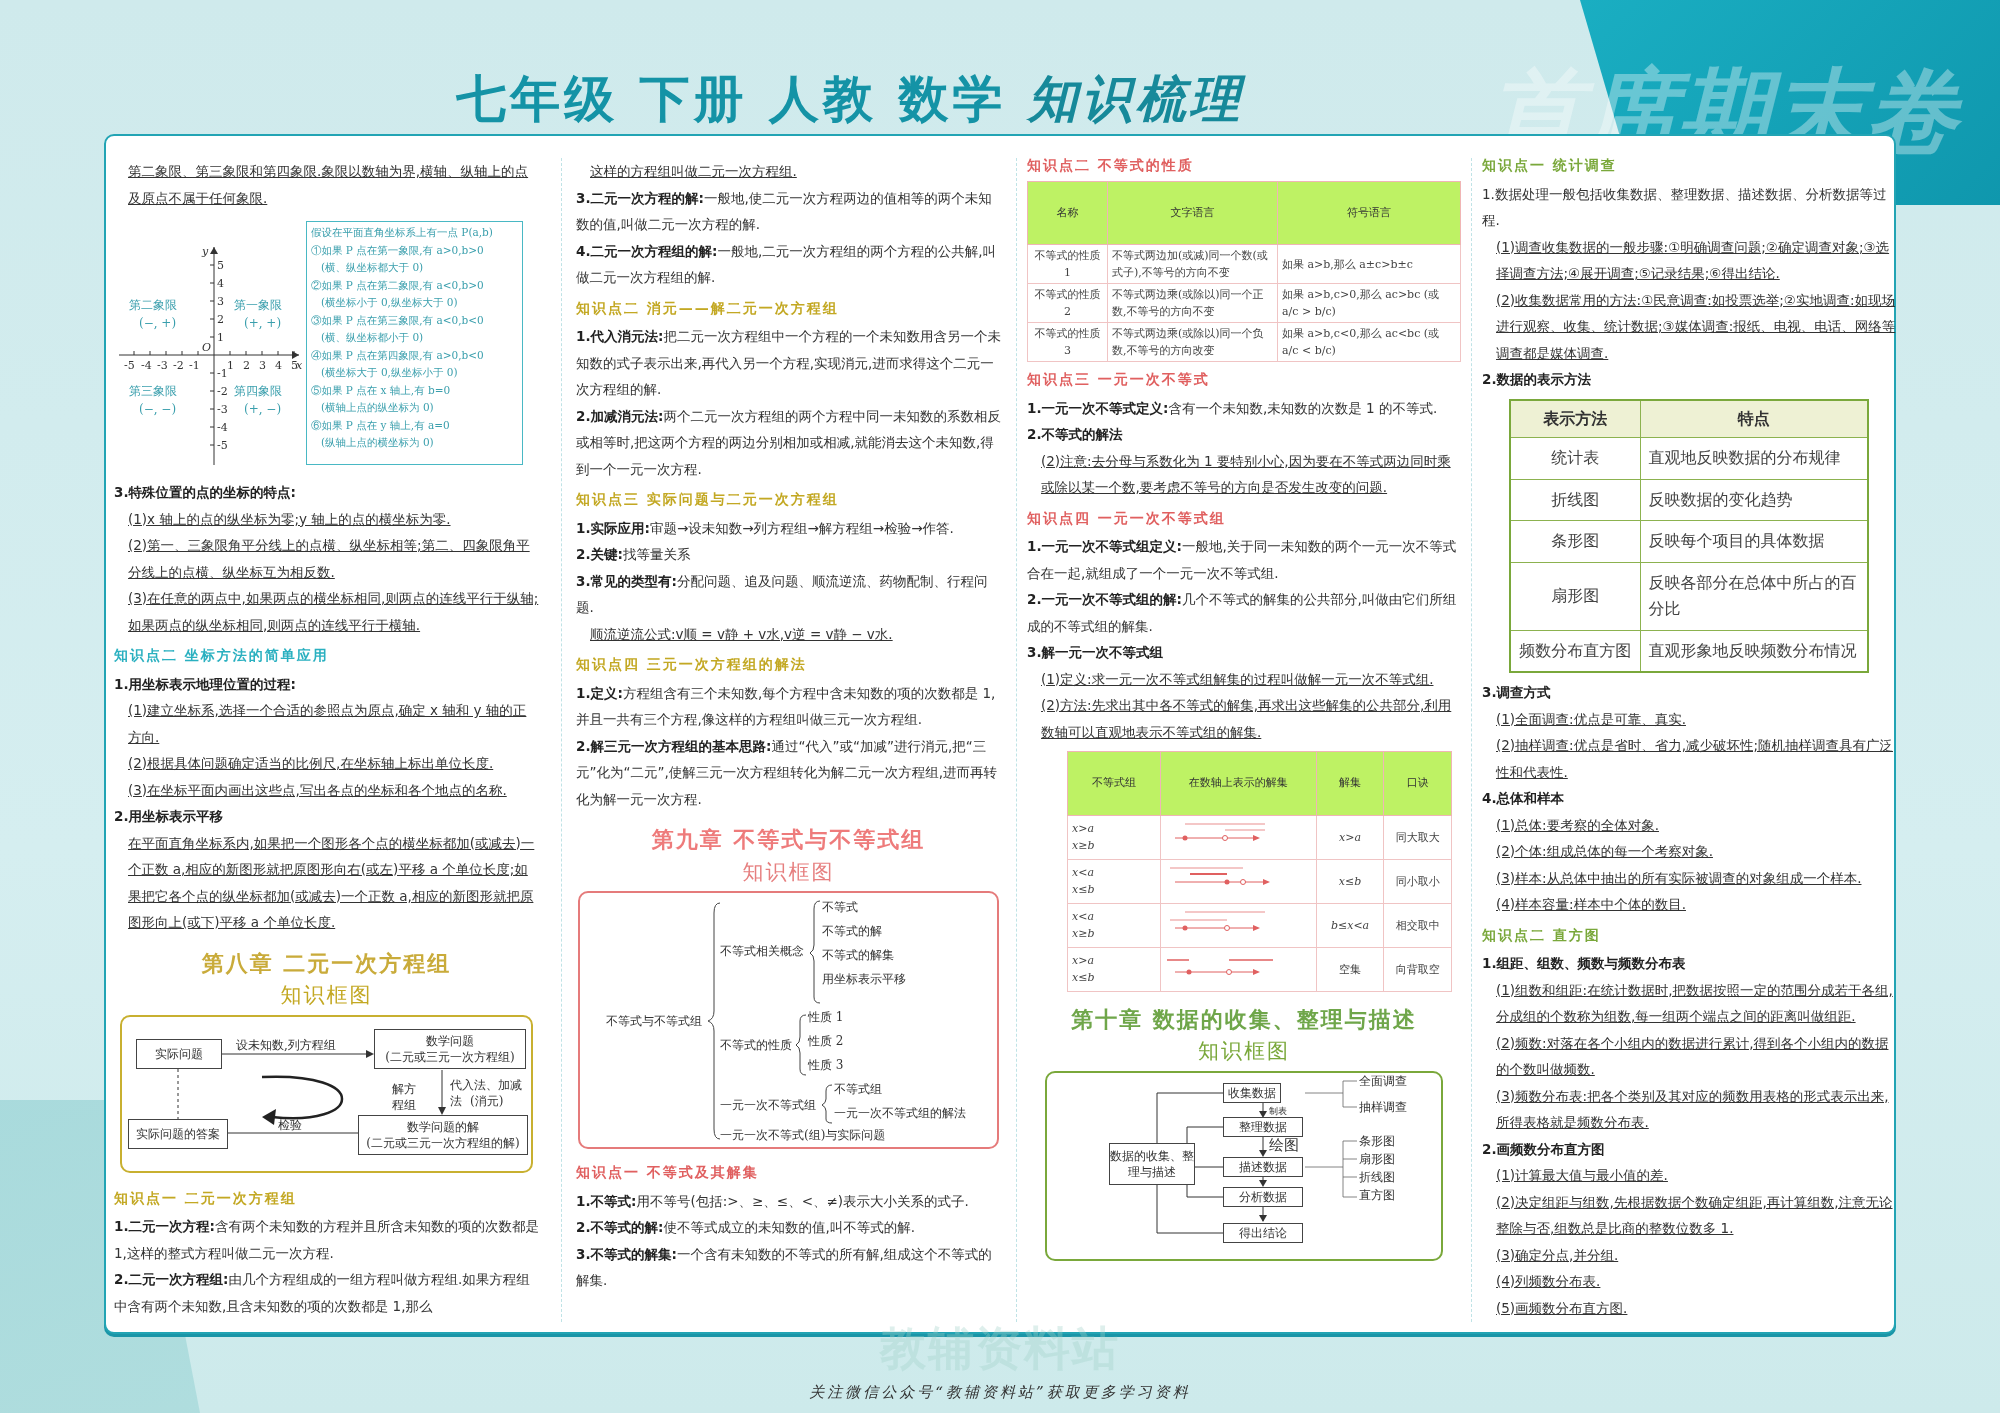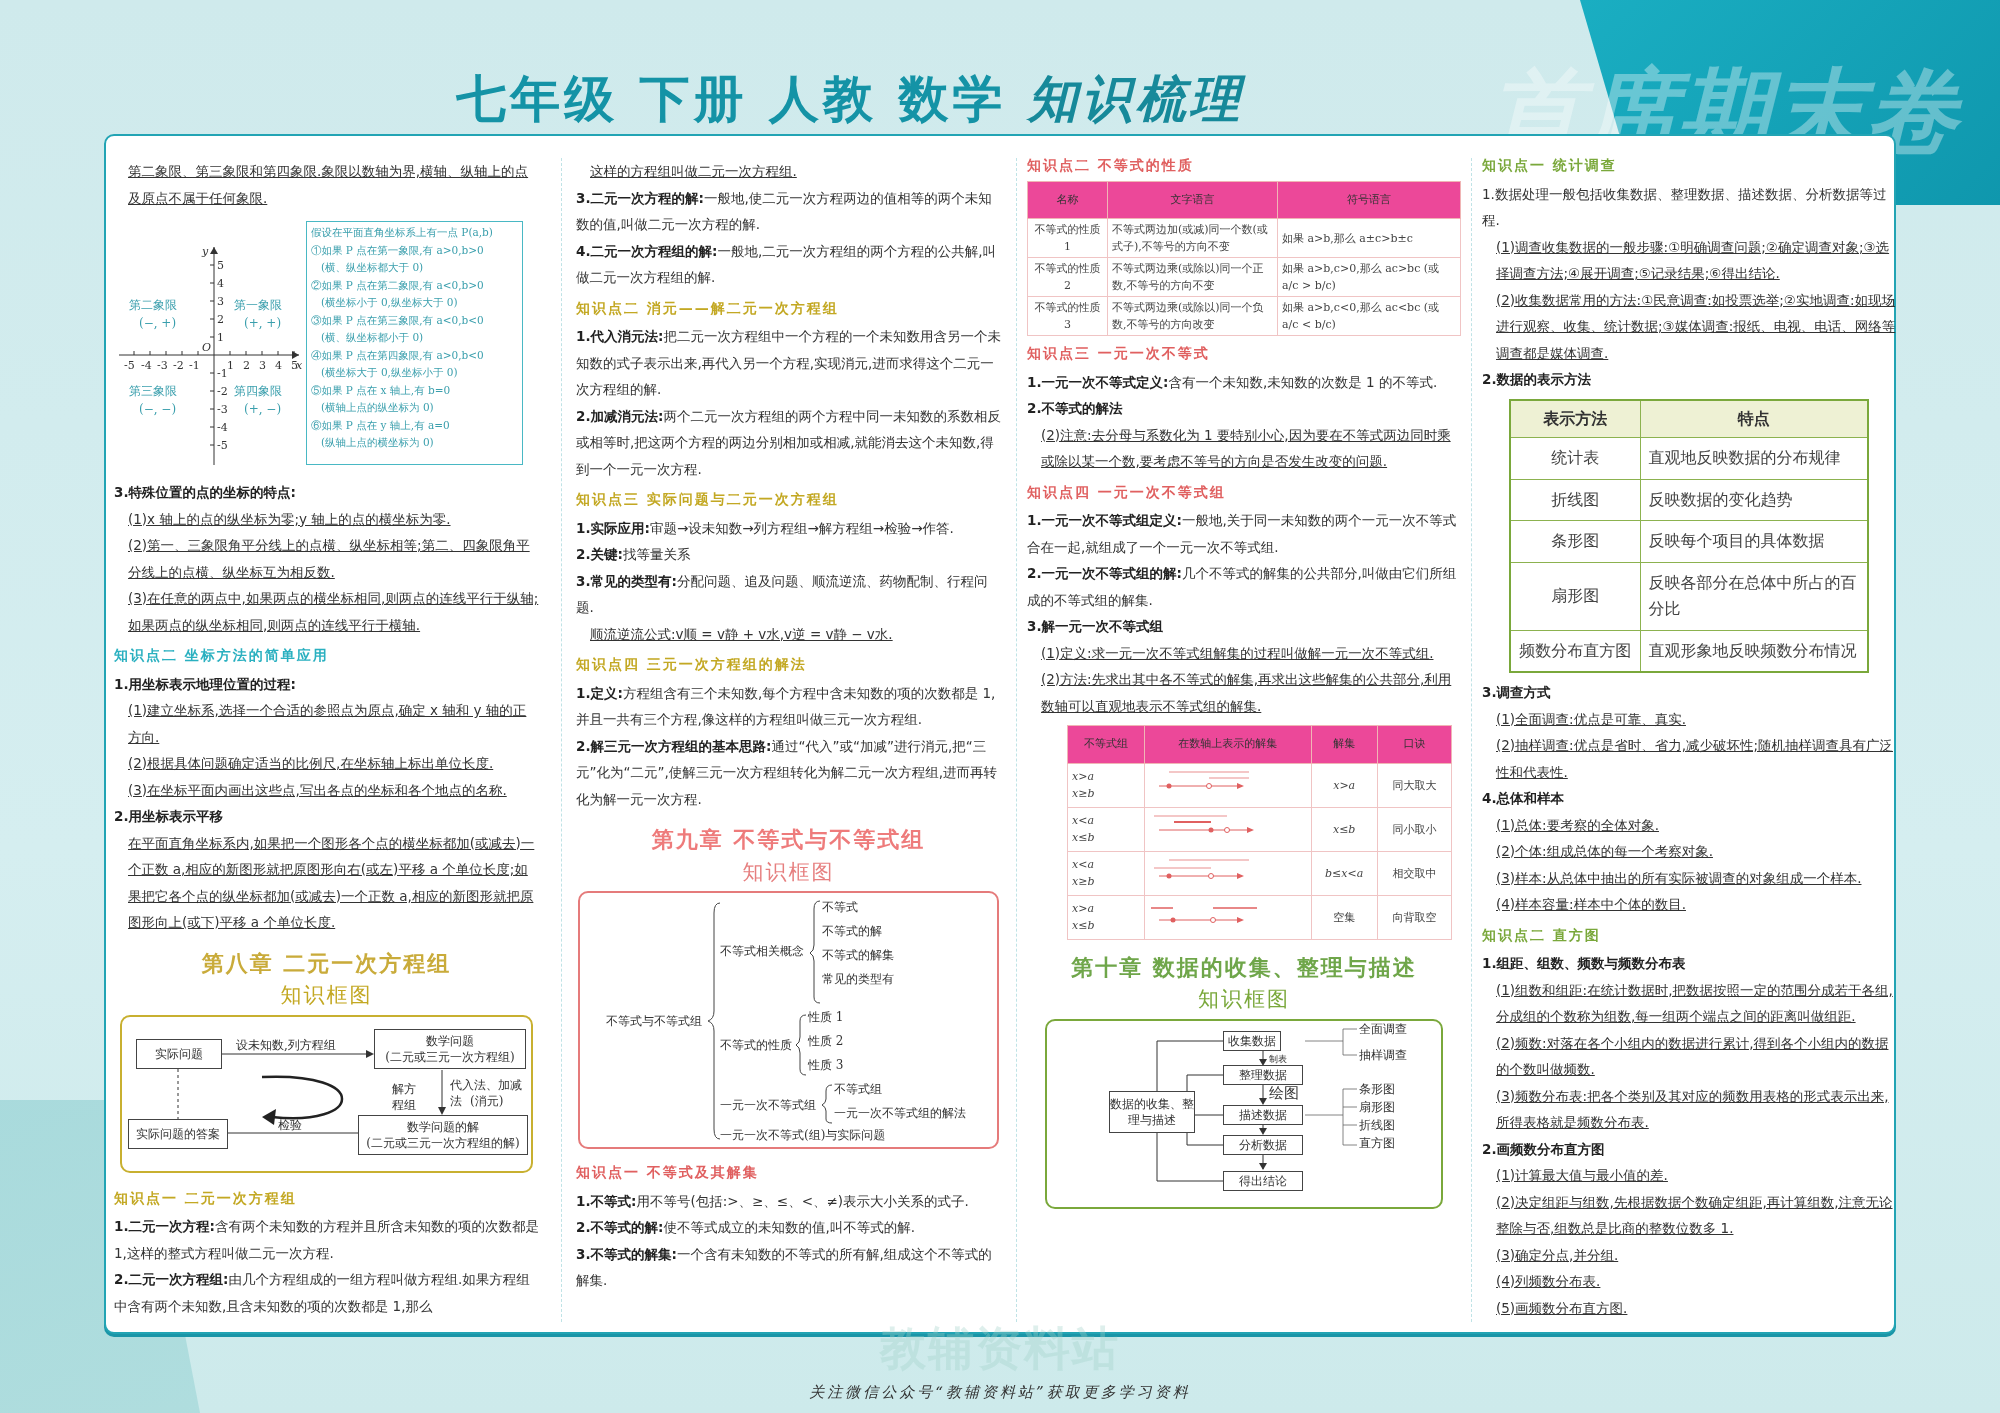--- a/index.html
+++ b/index.html
@@ -72,21 +72,21 @@
   
   .frame { border-radius: 10px; position: relative; }
   .frame-gold { border: 2.5px solid #c8b030; height: 158px; margin: 0 6px; }
   .frame-red { border: 2px solid #e57b7b; height: 258px; margin: 0 2px; }
   .frame-green { border: 2.5px solid #7aa83b; height: 190px; margin: 0 18px; }
   .fbox { position: absolute; border: 1px solid #444; background: #fff; font-size: 12px; line-height: 16px; text-align: center; font-family: "DejaVu Serif", serif; color: #333; display: flex; flex-direction: column; justify-content: center; }
   .flab { position: absolute; font-size: 12px; font-family: "DejaVu Serif", serif; color: #333; line-height: 16px; }
 
   table { border-collapse: collapse; width: 100%; font-family: "DejaVu Serif", serif; }
   .tbl-red { border: 1.5px solid #e57b7b; font-size: 11px; }
-  .tbl-red th { background: #ec4899; font-weight: normal; padding: 5px; border: 1px solid #f0b5b5; color:#333; }
+  .tbl-red th { background: #bef264; font-weight: normal; padding: 18px; border: 1px solid #f0b5b5; color:#333; }
   .tbl-red td { border: 1px solid #f0c4c4; padding: 2px 4px; line-height: 17px; color: #444; }
   .tbl-green { border: 2px solid #7aa83b; font-size: 16px; width: 360px; margin: 6px auto 6px; }
   .tbl-green th { background: #eef1d4; font-weight: bold; padding: 5px; border: 1px solid #8cb24f; }
   .tbl-green td { border: 1px solid #8cb24f; padding: 7px 8px; color:#444; }
 
   .footer-wm { position: absolute; left: 0; right: 0; top: 1318px; text-align: center; font-size: 46px; font-weight: bold; color: rgba(160,210,200,.35); letter-spacing: 2px; }
   .footer-note { position: absolute; left: 0; right: 0; top: 1383px; text-align: center; font-size: 15px; font-family: "DejaVu Serif", serif; font-style: italic; color: #333; letter-spacing: 3px; }
   .numline { display:block; }
 </style>
 </head>
@@ -271,21 +271,21 @@
       <svg style="position:absolute;left:0;top:0" width="440" height="255">
         <path d="M140 10 Q134 10 134 20 L134 118 Q134 126 128 128 Q134 130 134 138 L134 236 Q134 246 140 246" fill="none" stroke="#444"></path>
         <path d="M240 8 Q234 8 234 16 L234 52 Q234 58 230 60 Q234 62 234 68 L234 104 Q234 110 240 110" fill="none" stroke="#444"></path>
         <path d="M226 122 Q220 122 220 128 L220 144 Q220 150 216 152 Q220 154 220 160 L220 176 Q220 182 226 182" fill="none" stroke="#444"></path>
         <path d="M252 192 Q246 192 246 198 L246 206 Q246 210 242 212 Q246 214 246 218 L246 226 Q246 230 252 230" fill="none" stroke="#444"></path>
       </svg>
       <div class="flab" style="left:140px;top:50px;">不等式相关概念</div>
       <div class="flab" style="left:242px;top:6px;">不等式</div>
       <div class="flab" style="left:242px;top:30px;">不等式的解</div>
       <div class="flab" style="left:242px;top:54px;">不等式的解集</div>
-      <div class="flab" style="left:242px;top:78px;">常见的类型有</div>
+      <div class="flab" style="left:242px;top:78px;">用坐标表示平移</div>
       <div class="flab" style="left:140px;top:144px;">不等式的性质</div>
       <div class="flab" style="left:228px;top:116px;">性质 1</div>
       <div class="flab" style="left:228px;top:140px;">性质 2</div>
       <div class="flab" style="left:228px;top:164px;">性质 3</div>
       <div class="flab" style="left:140px;top:204px;">一元一次不等式组</div>
       <div class="flab" style="left:254px;top:188px;">不等式组</div>
       <div class="flab" style="left:254px;top:212px;">一元一次不等式组的解法</div>
       <div class="flab" style="left:140px;top:234px;">一元一次不等式(组)与实际问题</div>
     </div>
 

